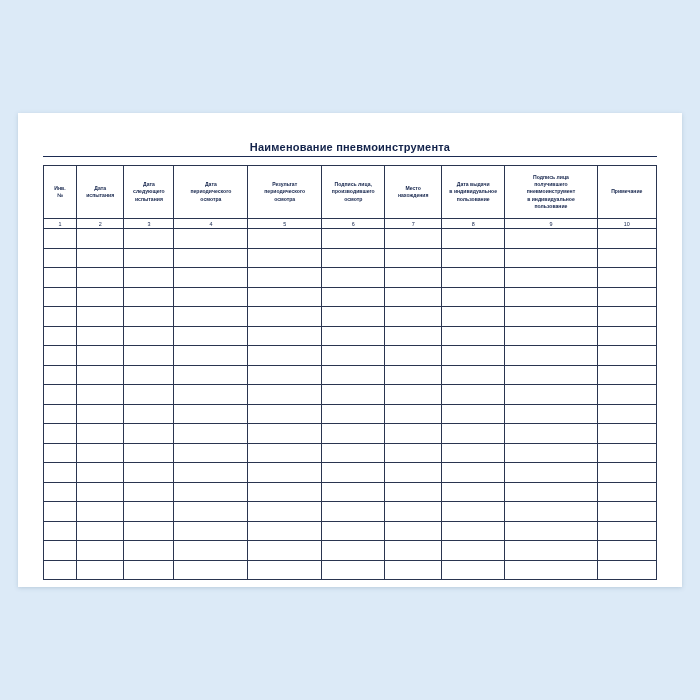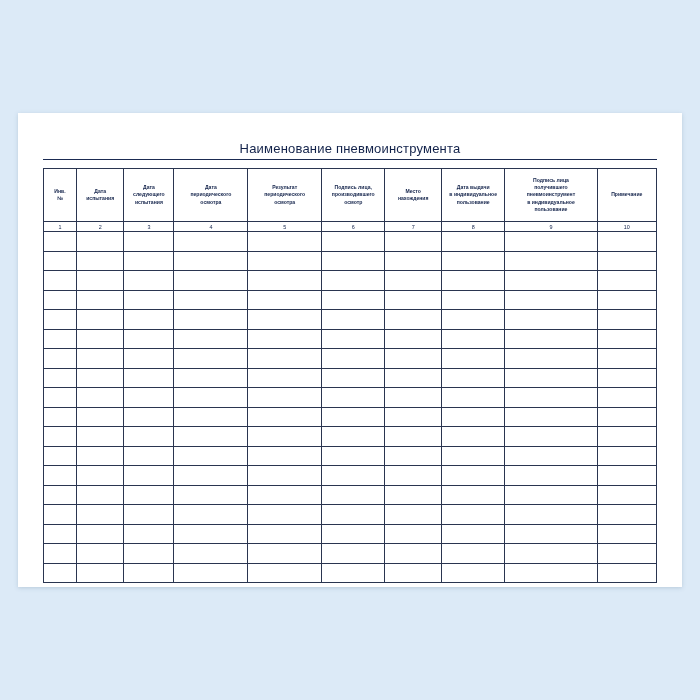--- a/index.html
+++ b/index.html
@@ -24,23 +24,23 @@
   }
   .doc-inner {
     position: absolute;
     left: 25px;
     top: 28px;
     right: 25px;
     bottom: 20px;
   }
   .doc-title-row {
     text-align: center;
-    font-size: 13px;
+    font-size: 11px;
     color: #12224a;
-    font-weight: normal;
+    font-weight: bold;
     letter-spacing: 0.2px;
     padding-bottom: 3px;
     border-bottom: 1px solid #1b2b52;
     margin-bottom: 8px;
     white-space: nowrap;
   }
   table.reg {
     border-collapse: collapse;
     width: 100%;
     table-layout: fixed;

